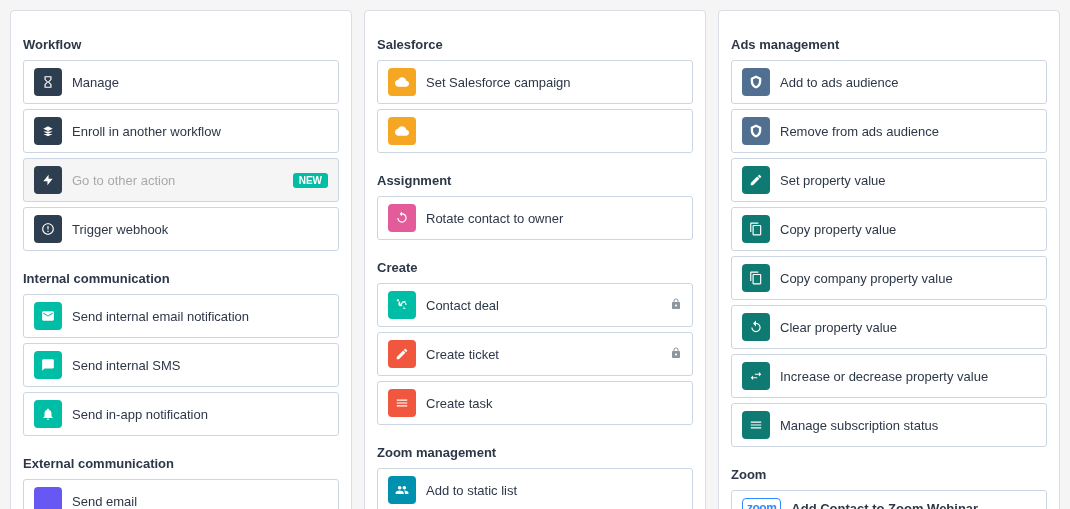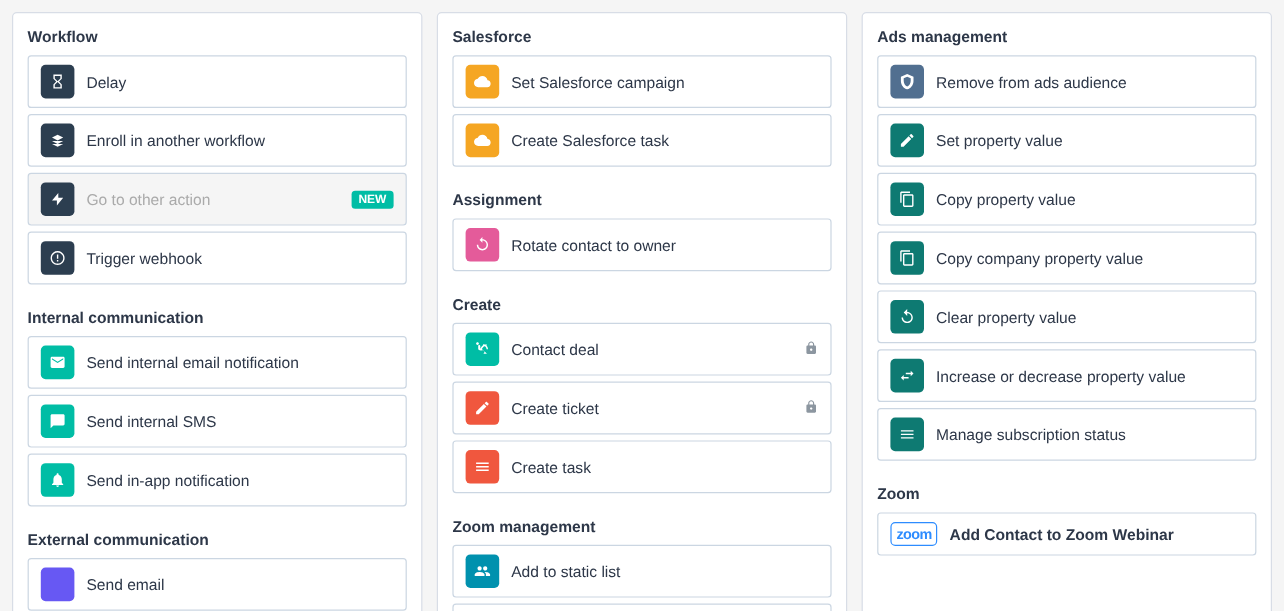--- a/index.html
+++ b/index.html
@@ -24,21 +24,21 @@
       border-radius: 4px;
       padding: 12px;
     }
     .section-title {
       font-weight: 700;
       font-size: 13px;
       color: #2d3748;
       margin-bottom: 8px;
       margin-top: 20px;
     }
-    .section-title:first-child { margin-top: 0; }
+    .section-title:first-child { margin-top: 14px; }
     .action-item {
       display: flex;
       align-items: center;
       border: 1px solid #cbd6e2;
       border-radius: 3px;
       margin-bottom: 5px;
       padding: 7px 10px;
       background: #fff;
       cursor: pointer;
       position: relative;
@@ -106,21 +106,21 @@
 
 <div class="columns-wrapper">
 <div class="column">
       <div class="section-title">Workflow</div>
       <div class="action-item">
         <div class="icon-box icon-dark-navy">
           <svg width="14" height="14" viewBox="0 0 24 24" fill="white">
             <path d="M6 2v6l4 4-4 4v6h12v-6l-4-4 4-4V2H6zm10 14.5V20H8v-3.5l4-4 4 4zm0-9L12 11.5 8 7.5V4h8v3.5z"></path>
           </svg>
         </div>
-        <span class="action-label">Delay</span>
+        <span class="action-label">Manage</span>
       </div>
       <div class="action-item">
         <div class="icon-box icon-dark-navy">
           <svg width="14" height="14" viewBox="0 0 24 24" fill="white">
             <path d="M12 4l-8 4 8 4 8-4-8-4zM4 13l8 4 8-4M4 17l8 4 8-4"></path>
           </svg>
         </div>
         <span class="action-label">Enroll in another workflow</span>
       </div>
       <div class="action-item disabled">
@@ -180,21 +180,20 @@
           </svg>
         </div>
         <span class="action-label">Set Salesforce campaign</span>
       </div>
       <div class="action-item">
         <div class="icon-box icon-orange">
           <svg width="14" height="14" viewBox="0 0 24 24" fill="white">
             <path d="M19.35 10.04C18.67 6.59 15.64 4 12 4 9.11 4 6.6 5.64 5.35 8.04 2.34 8.36 0 10.91 0 14c0 3.31 2.69 6 6 6h13c2.76 0 5-2.24 5-5 0-2.64-2.05-4.78-4.65-4.96z"></path>
           </svg>
         </div>
-        <span class="action-label">Create Salesforce task</span>
       </div>
       <div class="section-title">Assignment</div>
       <div class="action-item">
         <div class="icon-box icon-pink">
           <svg width="14" height="14" viewBox="0 0 24 24" fill="white">
             <path d="M12 4V1L8 5l4 4V6c3.31 0 6 2.69 6 6s-2.69 6-6 6-6-2.69-6-6H4c0 4.42 3.58 8 8 8s8-3.58 8-8-3.58-8-8-8z"></path>
           </svg>
         </div>
         <span class="action-label">Rotate contact to owner</span>
       </div>
@@ -248,20 +247,28 @@
       </div>
     </div>
     <div class="column">
       <div class="section-title">Ads management</div>
       <div class="action-item">
         <div class="icon-box icon-ads">
           <svg width="14" height="14" viewBox="0 0 24 24" fill="white">
             <path d="M12 1L3 5v6c0 5.55 3.84 10.74 9 12 5.16-1.26 9-6.45 9-12V5l-9-4zm0 4l5 2.18V11c0 3.5-2.33 6.79-5 7.93-2.67-1.14-5-4.43-5-7.93V7.18L12 5z"></path>
           </svg>
         </div>
+        <span class="action-label">Add to ads audience</span>
+      </div>
+      <div class="action-item">
+        <div class="icon-box icon-ads">
+          <svg width="14" height="14" viewBox="0 0 24 24" fill="white">
+            <path d="M12 1L3 5v6c0 5.55 3.84 10.74 9 12 5.16-1.26 9-6.45 9-12V5l-9-4zm0 4l5 2.18V11c0 3.5-2.33 6.79-5 7.93-2.67-1.14-5-4.43-5-7.93V7.18L12 5z"></path>
+          </svg>
+        </div>
         <span class="action-label">Remove from ads audience</span>
       </div>
       <div class="action-item">
         <div class="icon-box icon-dark-teal">
           <svg width="14" height="14" viewBox="0 0 24 24" fill="white">
             <path d="M3 17.25V21h3.75L17.81 9.94l-3.75-3.75L3 17.25zM20.71 7.04c.39-.39.39-1.02 0-1.41l-2.34-2.34c-.39-.39-1.02-.39-1.41 0l-1.83 1.83 3.75 3.75 1.83-1.83z"></path>
           </svg>
         </div>
         <span class="action-label">Set property value</span>
       </div>

